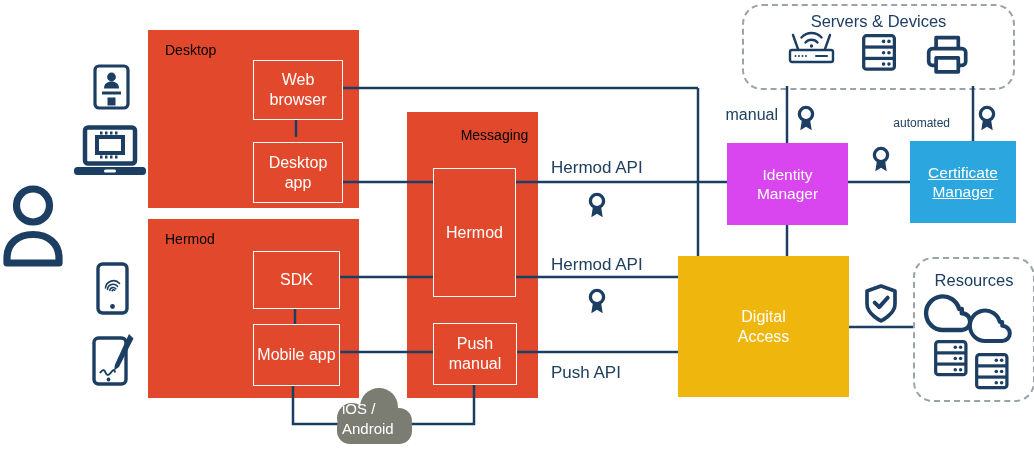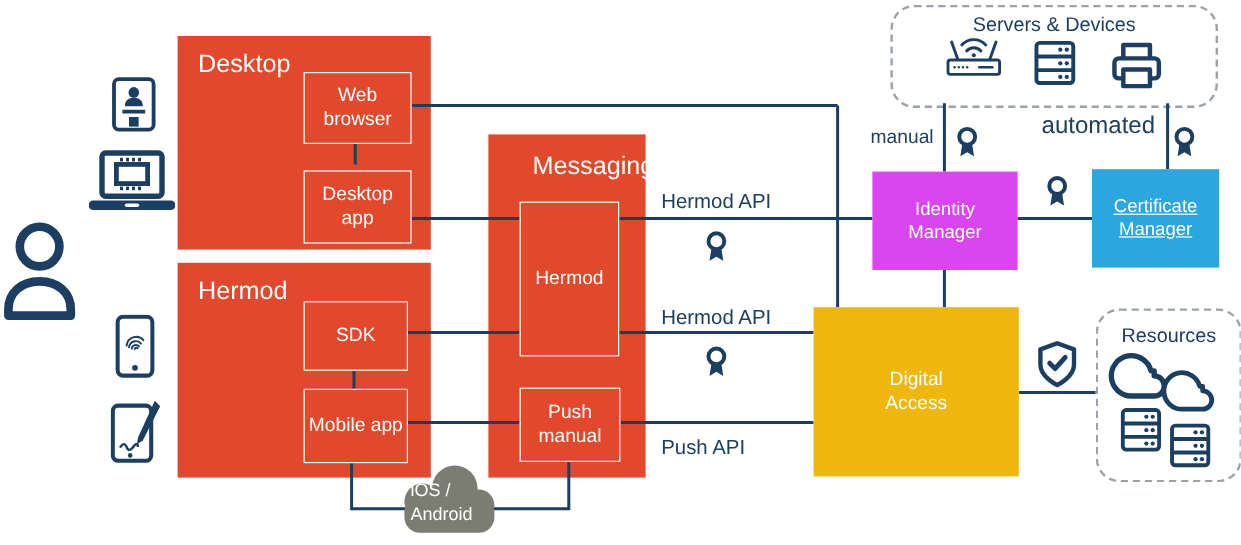--- a/index.html
+++ b/index.html
@@ -8,21 +8,21 @@
   
   .group{position:absolute;background:#E2492C;z-index:1;}
   .svglayer{position:absolute;left:0;top:0;z-index:2;pointer-events:none;}
   .subbox{position:absolute;z-index:3;background:#E2492C;border:1.5px solid #ffffff;
           color:#fff;display:flex;align-items:center;justify-content:center;
           text-align:center;font-size:16px;line-height:1.22;}
   .solid{position:absolute;z-index:3;color:#fff;display:flex;align-items:center;
          justify-content:center;text-align:center;line-height:1.25;}
   .zone{position:absolute;z-index:1;border:2px dashed #9BA2A9;border-radius:20px;background:#fff;}
   .zone-title{color:#1C3E63;text-align:center;font-size:16.5px;}
-  .group-title{position:absolute;left:17px;top:12px;color:#ffffff;font-size:21px;z-index:3;}
+  .group-title{position:absolute;left:17px;top:12px;color:#000000;font-size:14px;z-index:3;}
   .edge-label{position:absolute;z-index:4;color:#20405F;font-size:17px;white-space:nowrap;}
   .cloud-label{position:absolute;z-index:4;color:#fff;font-size:15px;text-align:left;line-height:1.3;}
   .lefticon{position:absolute;z-index:3;}
 </style>
 </head>
 <body>
 
 <div class="canvas">
 
   <div class="group" style="left:148px;top:30px;width:211px;height:178px;">
@@ -210,15 +210,15 @@
   <div class="solid" style="left:678px;top:256px;width:171px;height:141px;background:#EFB70D;font-size:16px;">
     <span style="width:70px;">Digital Access</span>
   </div>
 
   <div class="cloud-label" style="left:342px;top:399px;width:64px;">iOS / Android</div>
 
   <div class="edge-label" style="left:551px;top:158px;">Hermod API</div>
   <div class="edge-label" style="left:551px;top:255px;">Hermod API</div>
   <div class="edge-label" style="left:551px;top:363px;">Push API</div>
   <div class="edge-label" style="left:714px;top:106px;width:64px;text-align:right;font-size:16px;">manual</div>
-  <div class="edge-label" style="left:868px;top:94px;width:82px;text-align:right;font-size:20px;">automated</div>
+  <div class="edge-label" style="left:868px;top:116px;width:82px;text-align:right;font-size:12px;">automated</div>
 
 </div>
 
 </body></html>

